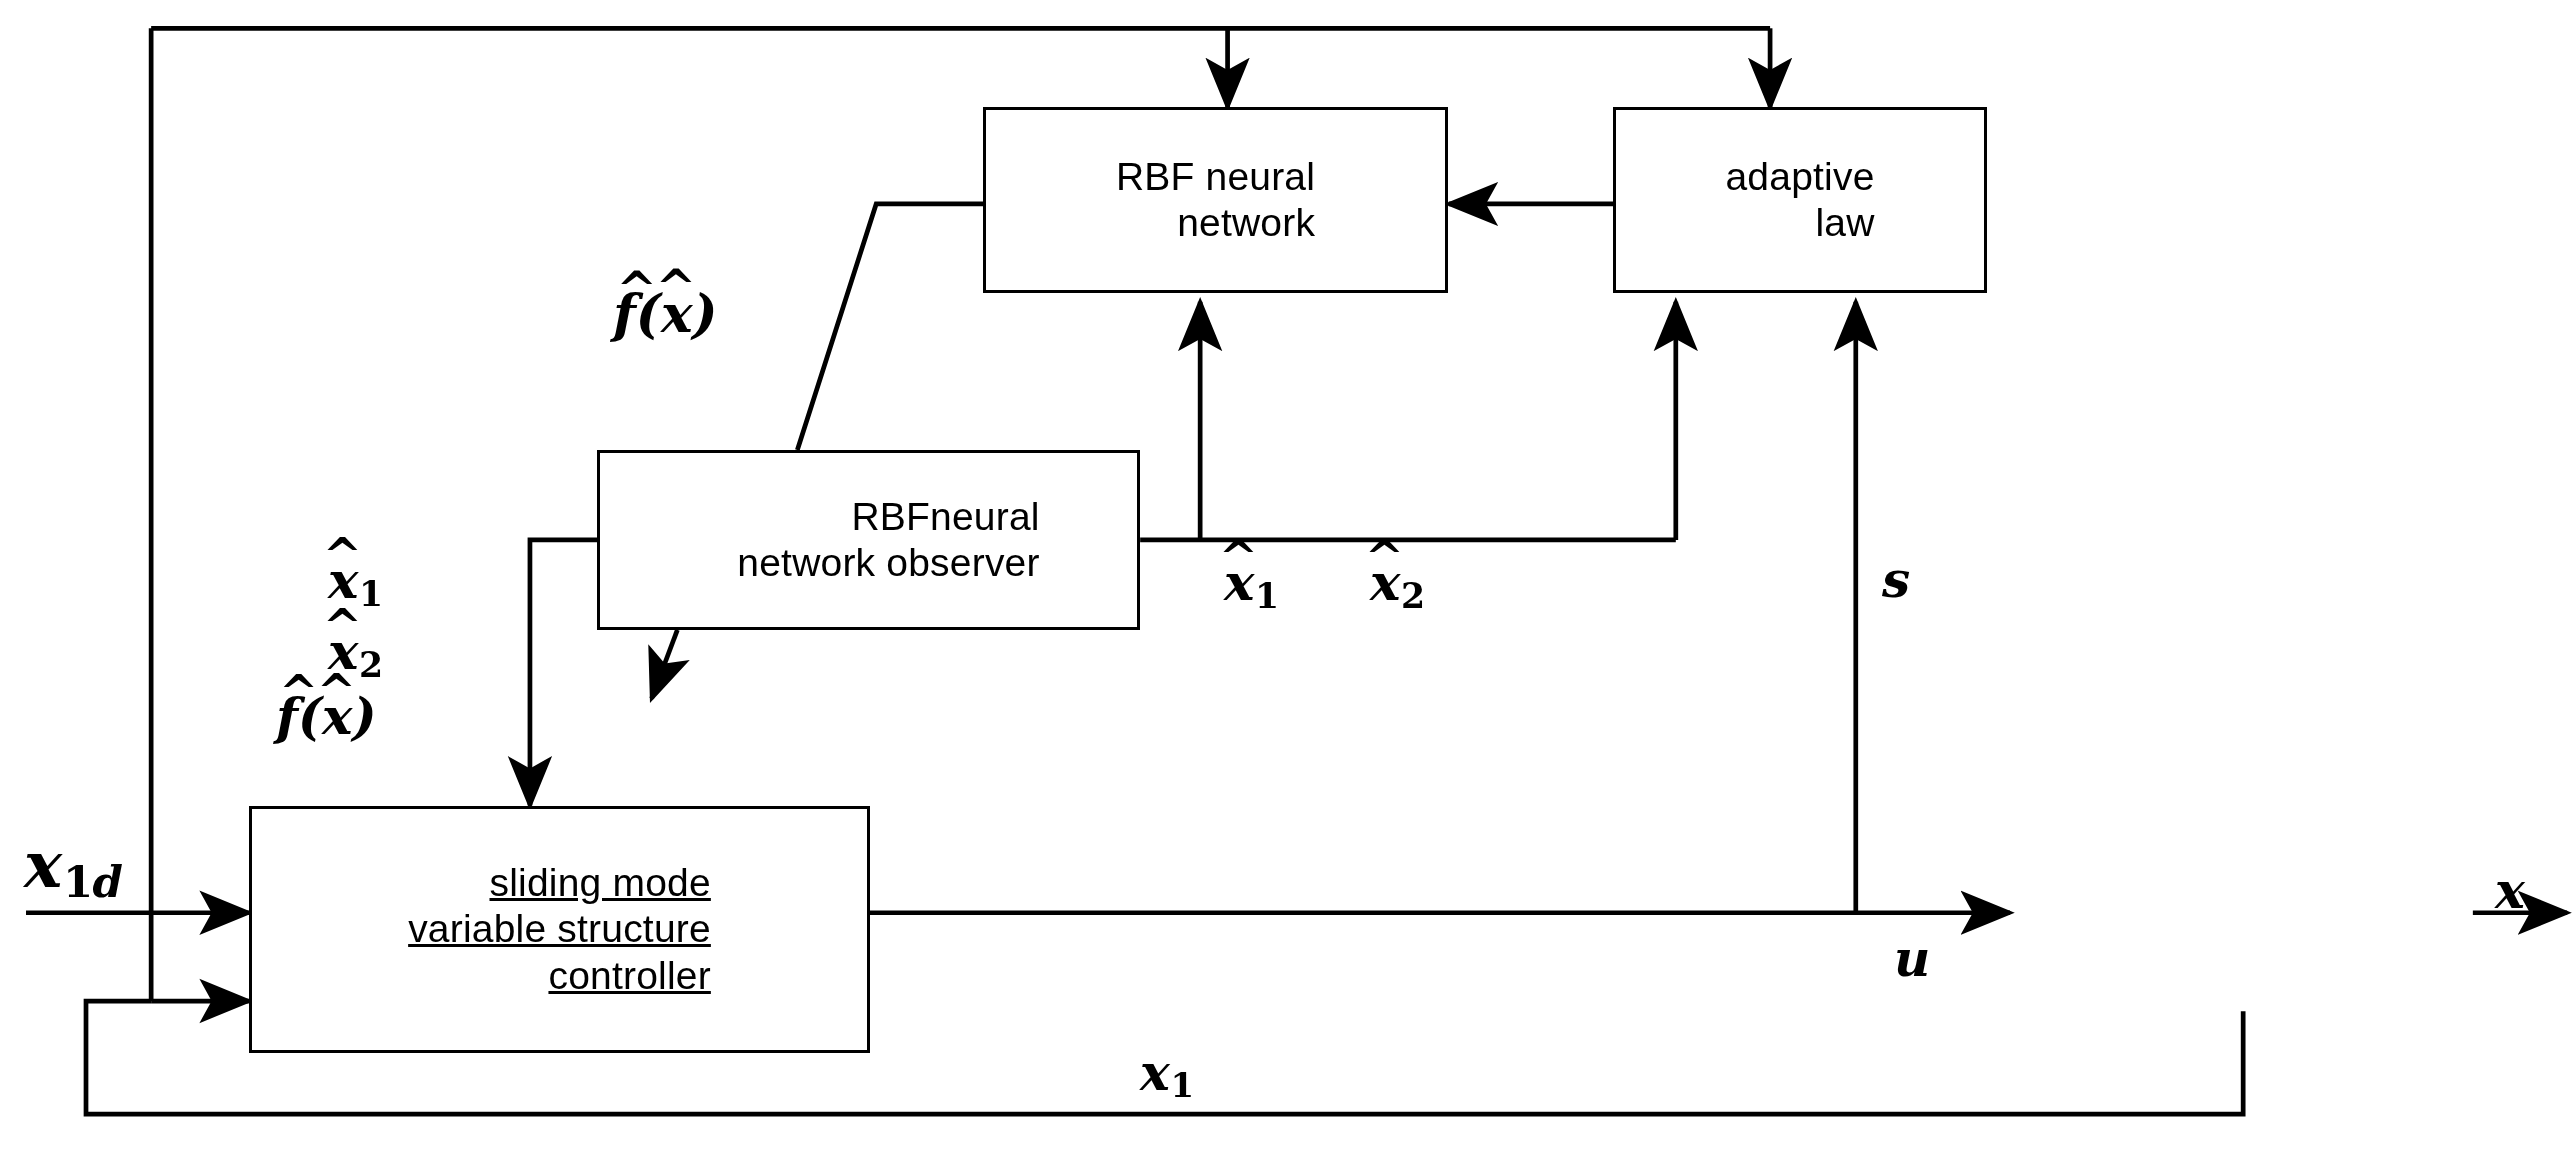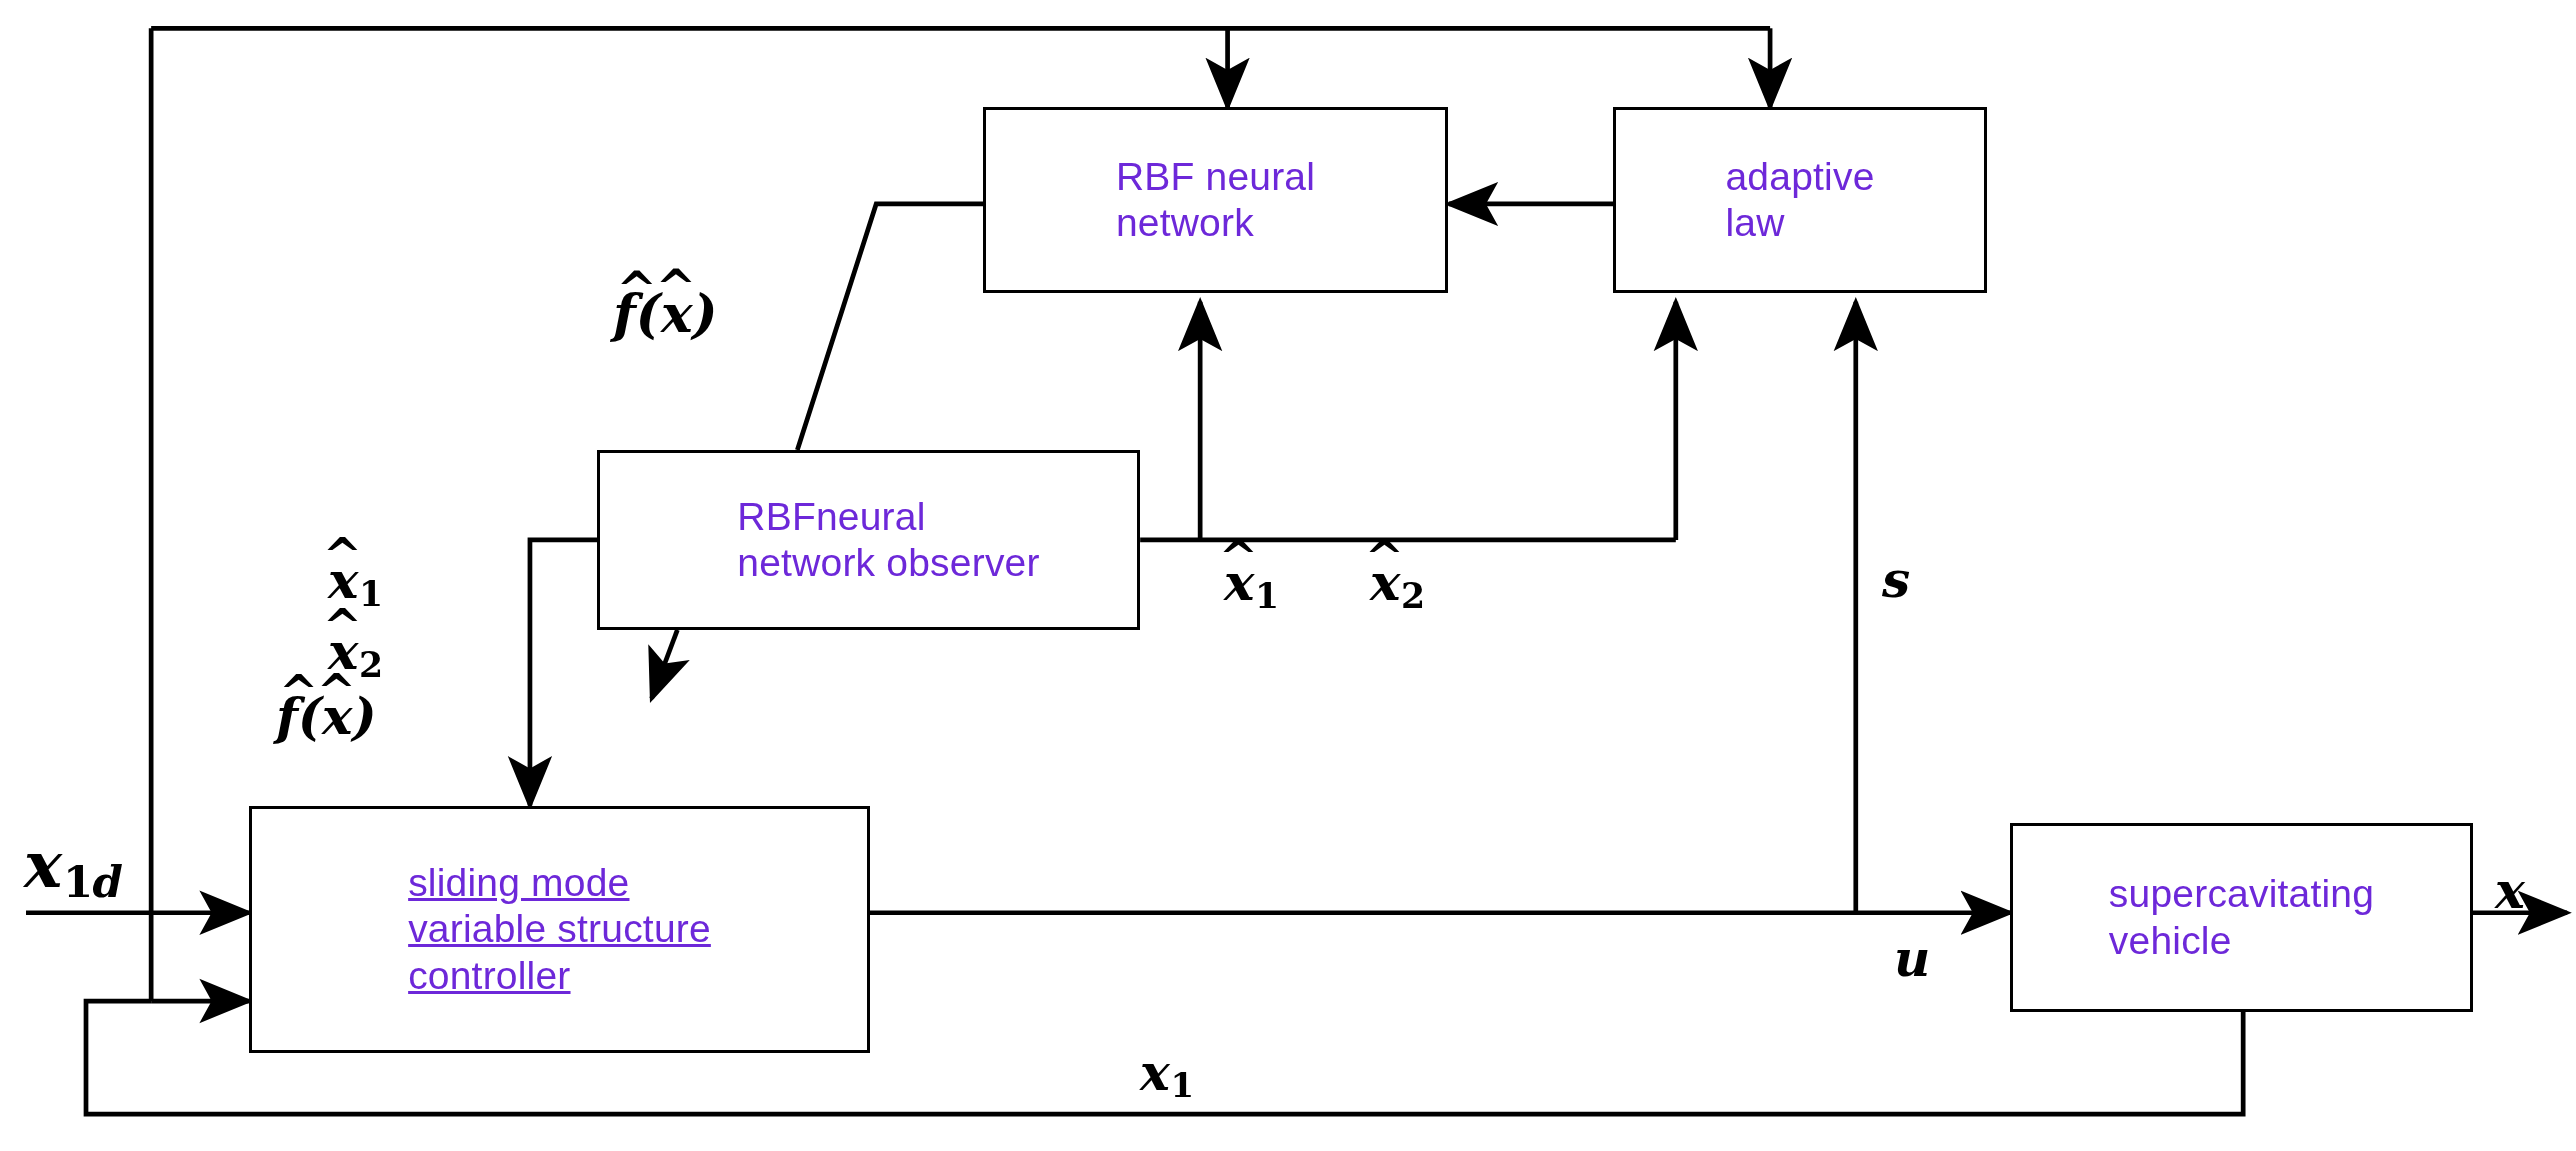--- a/index.html
+++ b/index.html
@@ -23,25 +23,25 @@
     height: 1151px;
   }
   .blk {
     position: absolute;
     box-sizing: border-box;
     border: 3.4px solid #000000;
     background: #ffffff;
     display: flex;
     align-items: center;
     justify-content: center;
-    text-align: left;
+    text-align: right;
     font-family: "Liberation Sans", sans-serif;
     font-size: 39px;
     line-height: 1.18;
-    color: #6d28d9;
+    color: #000000;
     letter-spacing: 0.2px;
     white-space: pre-line;
   }
   .lbl {
     position: absolute;
     font-family: "DejaVu Serif", "Liberation Serif", serif;
     font-style: italic;
     font-weight: 700;
     color: #000000;
     white-space: nowrap;
@@ -140,22 +140,20 @@
   <div class="blk" style="left:1613px; top:107px; width:374px; height:186px;">adaptive
 law</div>
 
   <div class="blk" style="left:597px; top:450px; width:543px; height:180px;padding-left:40px;">RBFneural
 network observer</div>
 
   <div class="blk" style="left:249px; top:806px; width:621px; height:247px;text-decoration:underline;">sliding mode
 variable structure
 controller</div>
 
-  <div class="blk" style="left:2010px; top:823px; width:463px; height:189px;">supercavitating
-vehicle</div>
 
   <div class="lbl" style="left:613px; top:287px; font-size:53px;">
     <span class="hatwrap fhat"><span class="hat">^</span><span>f</span></span><span>(</span><span class="hatwrap"><span class="hat">^</span><span>x</span></span><span>)</span>
   </div>
 
   <div class="lbl" style="left:328px; top:555px; font-size:51px;">
     <span class="hatwrap"><span class="hat">^</span><span>x</span></span><span class="sub">1</span>
   </div>
 
   <div class="lbl" style="left:328px; top:626px; font-size:51px;">

